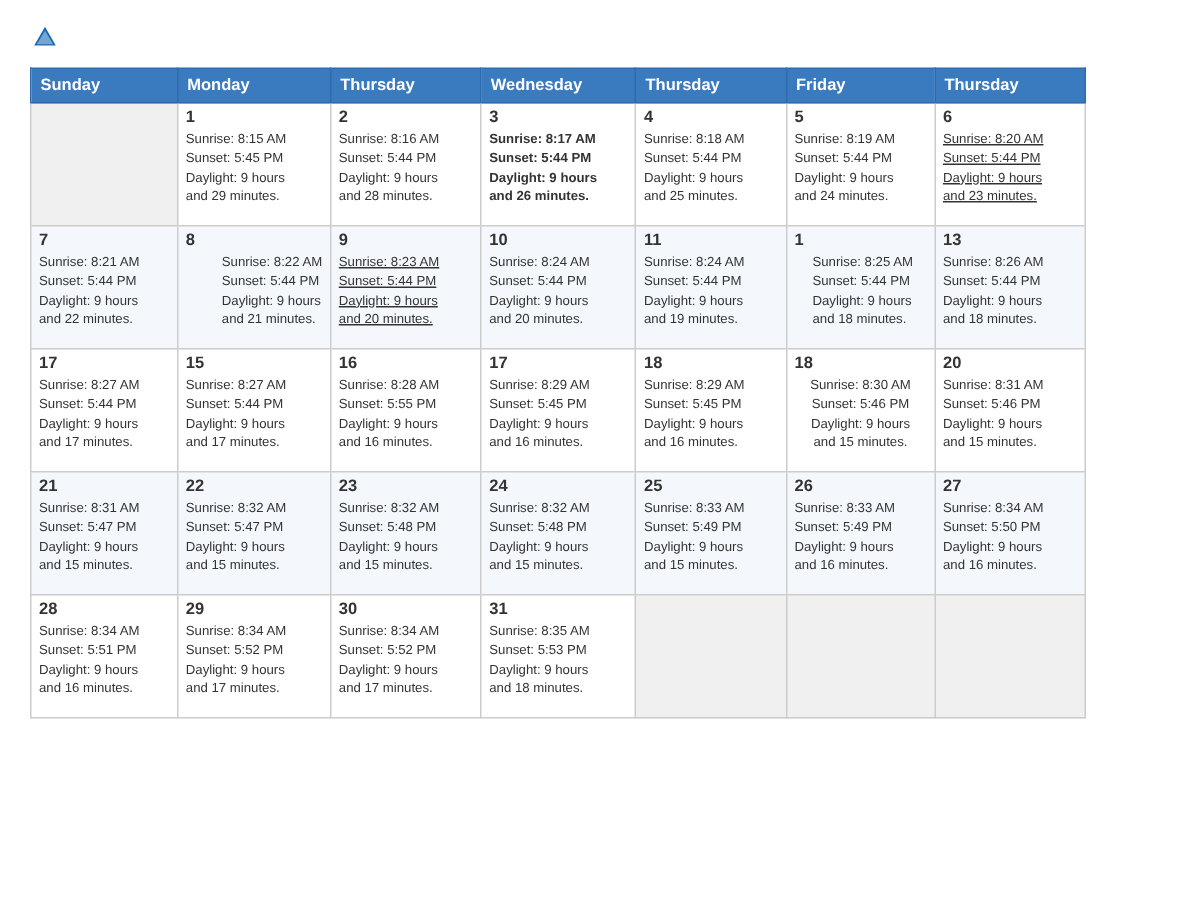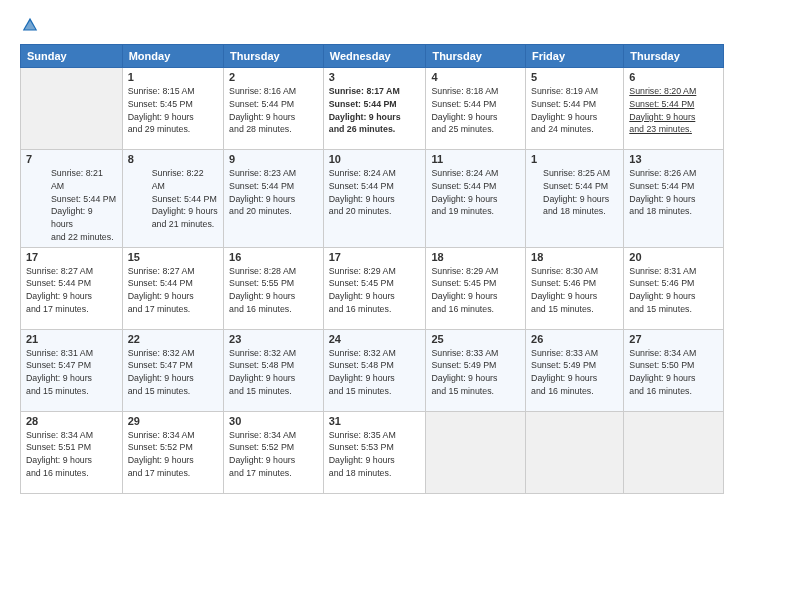--- a/index.html
+++ b/index.html
@@ -169,35 +169,35 @@
             <span class="day-num">6</span>
             <div class="day-info" style="white-space: pre-line; text-decoration: underline;">Sunrise: 8:20 AM
 Sunset: 5:44 PM
 Daylight: 9 hours
 and 23 minutes.</div>
           </td>
         </tr>
         <tr>
           <td>
             <span class="day-num">7</span>
-            <div class="day-info" style="white-space: pre-line; margin-left: 25px;">Sunrise: 8:21 AM
+            <div class="day-info" style="white-space: pre-line;">Sunrise: 8:21 AM
 Sunset: 5:44 PM
 Daylight: 9 hours
 and 22 minutes.</div>
           </td>
           <td>
             <span class="day-num">8</span>
             <div class="day-info" style="white-space: pre-line; margin-left: 24px;">Sunrise: 8:22 AM
 Sunset: 5:44 PM
 Daylight: 9 hours
 and 21 minutes.</div>
           </td>
           <td>
             <span class="day-num">9</span>
-            <div class="day-info" style="white-space: pre-line;">Sunrise: 8:23 AM
+            <div class="day-info" style="white-space: pre-line; text-decoration: underline;">Sunrise: 8:23 AM
 Sunset: 5:44 PM
 Daylight: 9 hours
 and 20 minutes.</div>
           </td>
           <td>
             <span class="day-num">10</span>
             <div class="day-info" style="white-space: pre-line;">Sunrise: 8:24 AM
 Sunset: 5:44 PM
 Daylight: 9 hours
 and 20 minutes.</div>
@@ -255,21 +255,21 @@
           </td>
           <td>
             <span class="day-num">18</span>
             <div class="day-info" style="white-space: pre-line;">Sunrise: 8:29 AM
 Sunset: 5:45 PM
 Daylight: 9 hours
 and 16 minutes.</div>
           </td>
           <td>
             <span class="day-num">18</span>
-            <div class="day-info" style="white-space: pre-line;">Sunrise: 8:30 AM
+            <div class="day-info" style="white-space: pre-line; text-align: center;">Sunrise: 8:30 AM
 Sunset: 5:46 PM
 Daylight: 9 hours
 and 15 minutes.</div>
           </td>
           <td>
             <span class="day-num">20</span>
             <div class="day-info" style="white-space: pre-line;">Sunrise: 8:31 AM
 Sunset: 5:46 PM
 Daylight: 9 hours
 and 15 minutes.</div>

